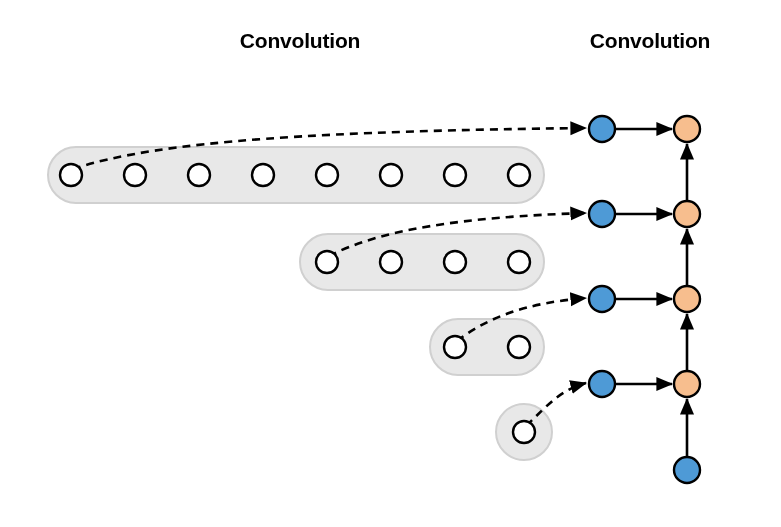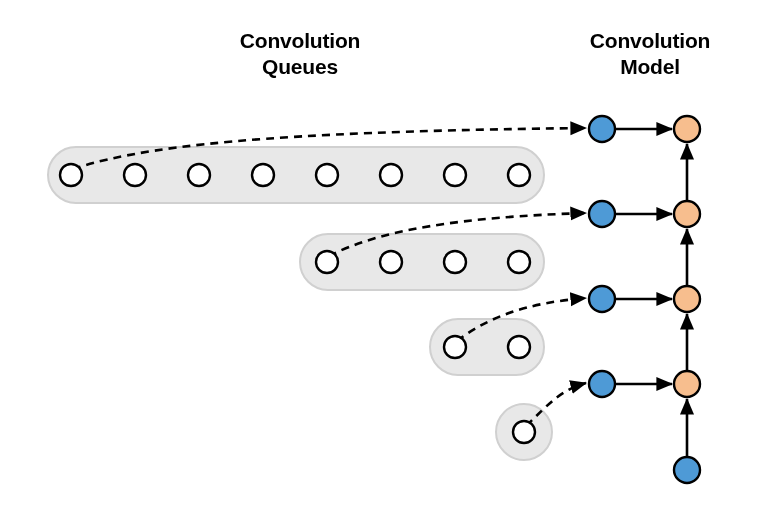--- a/index.html
+++ b/index.html
@@ -50,26 +50,24 @@
     overflow: visible;
   }
 </style>
 </head>
 <body>
 
 <div id="canvas-root">
 
   <div class="diagram-title" id="title-convolution-queues">
     <div>Convolution</div>
-    <div>Queues</div>
   </div>
 
   <div class="diagram-title" id="title-generation-model">
     <div>Convolution</div>
-    <div>Model</div>
   </div>
 
   <svg class="graph-layer" id="graph-layer" viewBox="0 0 781 527" xmlns="http://www.w3.org/2000/svg">
     <defs>
       <marker id="arrowhead-solid" markerWidth="7" markerHeight="7" refX="6" refY="3.0" orient="auto" markerUnits="strokeWidth">
         <path d="M0,0.3 L6.4,3.0 L0,5.7 z" fill="#000000"></path>
       </marker>
       <marker id="arrowhead-dashed" markerWidth="7" markerHeight="7" refX="6" refY="3.0" orient="auto" markerUnits="strokeWidth">
         <path d="M0,0.3 L6.4,3.0 L0,5.7 z" fill="#000000"></path>
       </marker>

